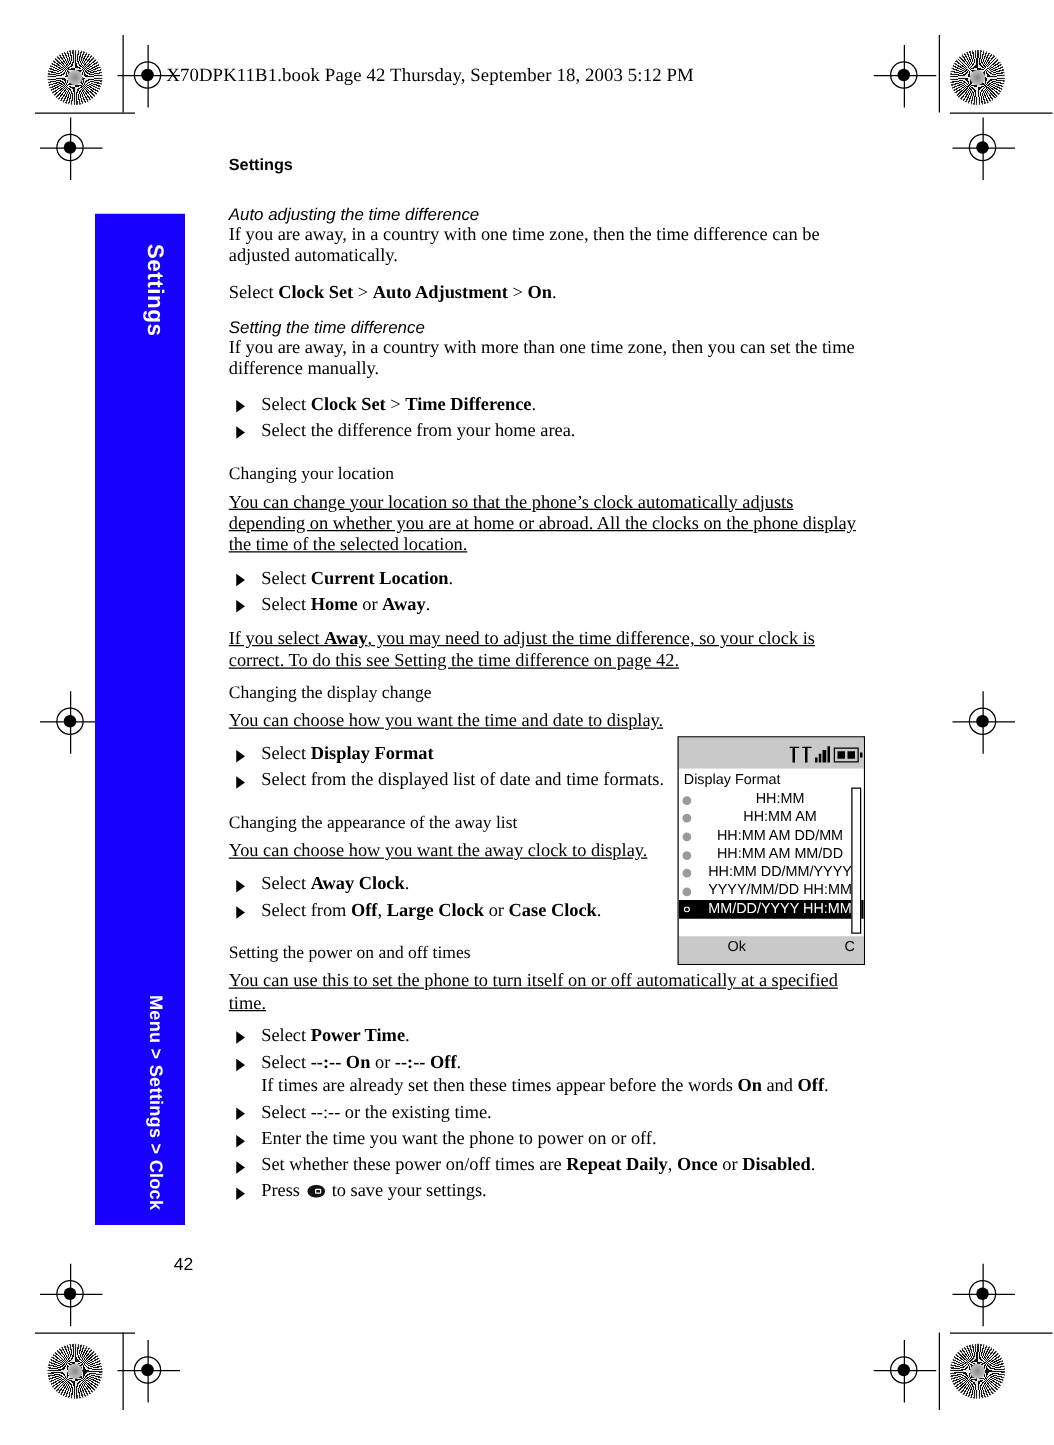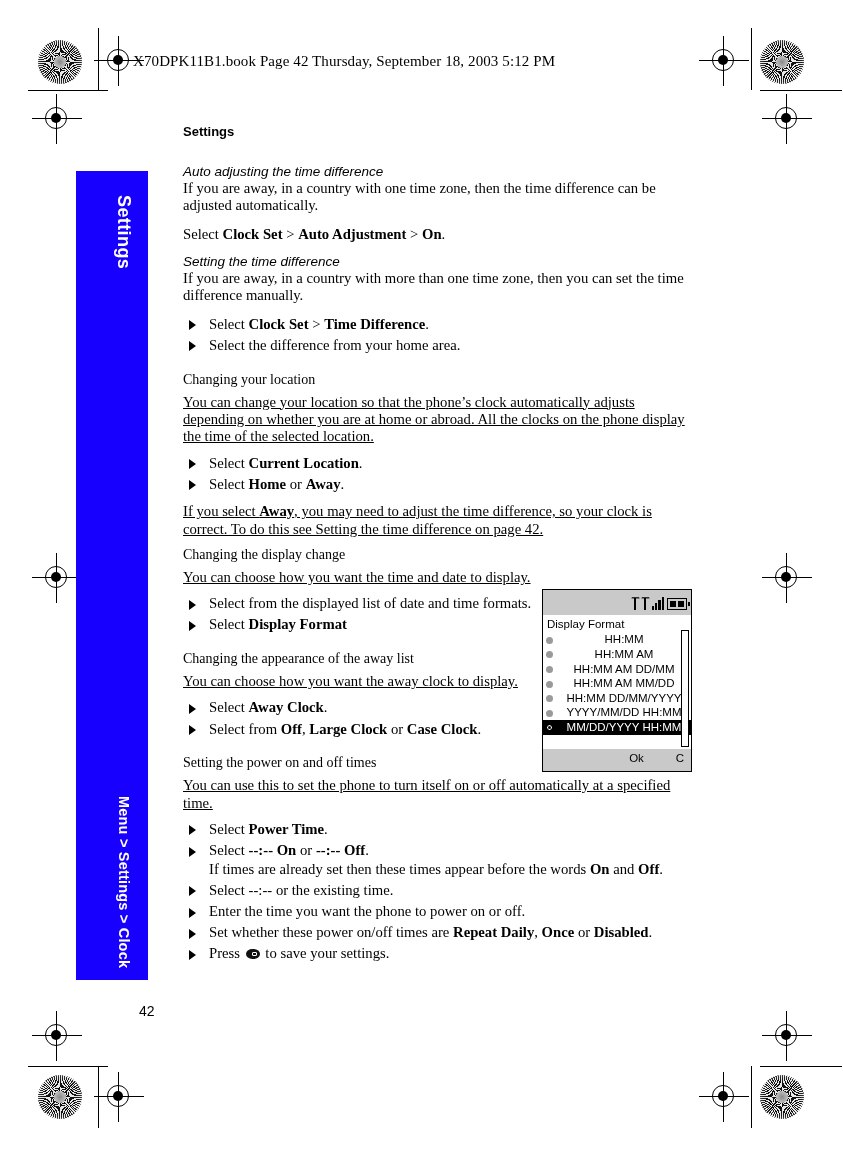--- a/index.html
+++ b/index.html
@@ -329,21 +329,21 @@
     position: absolute;
     left: 0; right: 0; bottom: 0;
     height: 22px;
     background: #c9c9c9;
     font-size: 11.5px;
   }
   .phone .softkeys .sk-ok {
     position: absolute;
     left: 0; right: 0;
     top: 3px;
-    text-align: center;
+    text-align: left;
     margin-left: 39px;
   }
   .phone .softkeys .sk-c {
     position: absolute;
     right: 7px;
     top: 3px;
   }
 
   
   .folio {
@@ -463,22 +463,22 @@
     <li><span class="tri"></span><span>Select </span><b>Current Location</b><span>.</span></li>
     <li><span class="tri"></span><span>Select </span><b>Home</b><span> or </span><b>Away</b><span>.</span></li>
   </ul>
   <p class="para tight">
     <span>If you select </span><b>Away</b><span>, you may need to adjust the time difference, so your clock is correct. To do this see Setting the time difference on page 42.</span>
   </p>
 
   <h2 class="h-section" style="margin-top:6px;">Changing the display change</h2>
   <p class="para tight">You can choose how you want the time and date to display.</p>
   <ul class="steps">
+    <li><span class="tri"></span><span>Select </span><b>Display Format</b></li>
     <li><span class="tri"></span><span>Select from the displayed list of date and time formats.</span></li>
-    <li><span class="tri"></span><span>Select </span><b>Display Format</b></li>
   </ul>
 
   <h2 class="h-section">Changing the appearance of the away list</h2>
   <p class="para tight">You can choose how you want the away clock to display.</p>
   <ul class="steps">
     <li><span class="tri"></span><span>Select </span><b>Away Clock</b><span>.</span></li>
     <li><span class="tri"></span><span>Select from </span><b>Off</b><span>, </span><b>Large Clock</b><span> or </span><b>Case Clock</b><span>.</span></li>
   </ul>
 
   <h2 class="h-section">Setting the power on and off times</h2>

